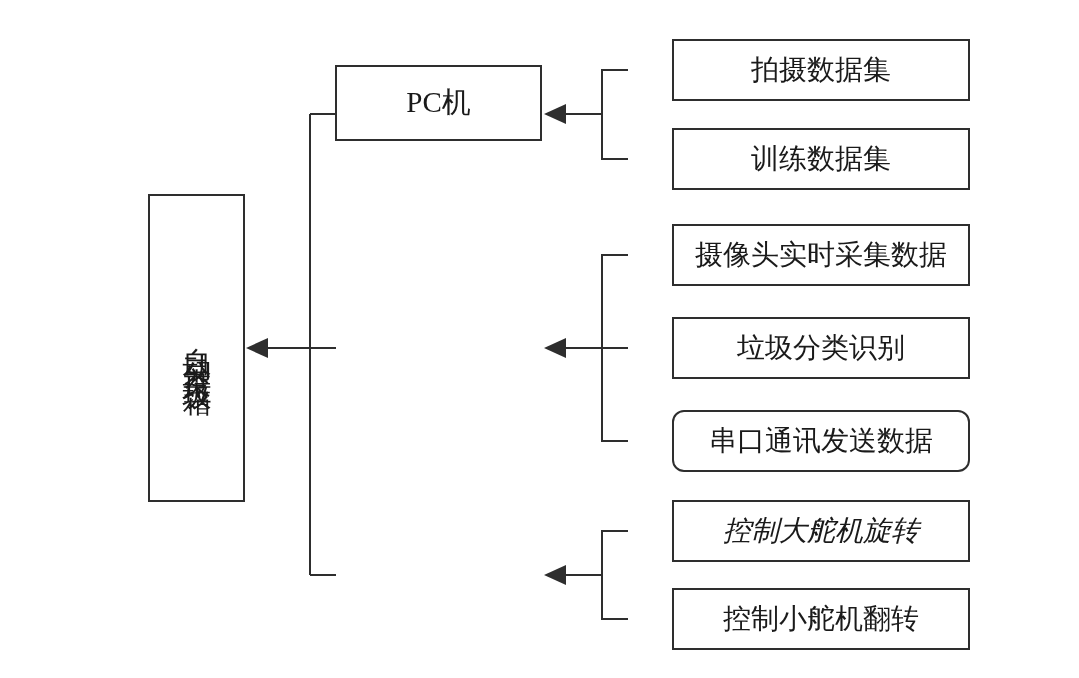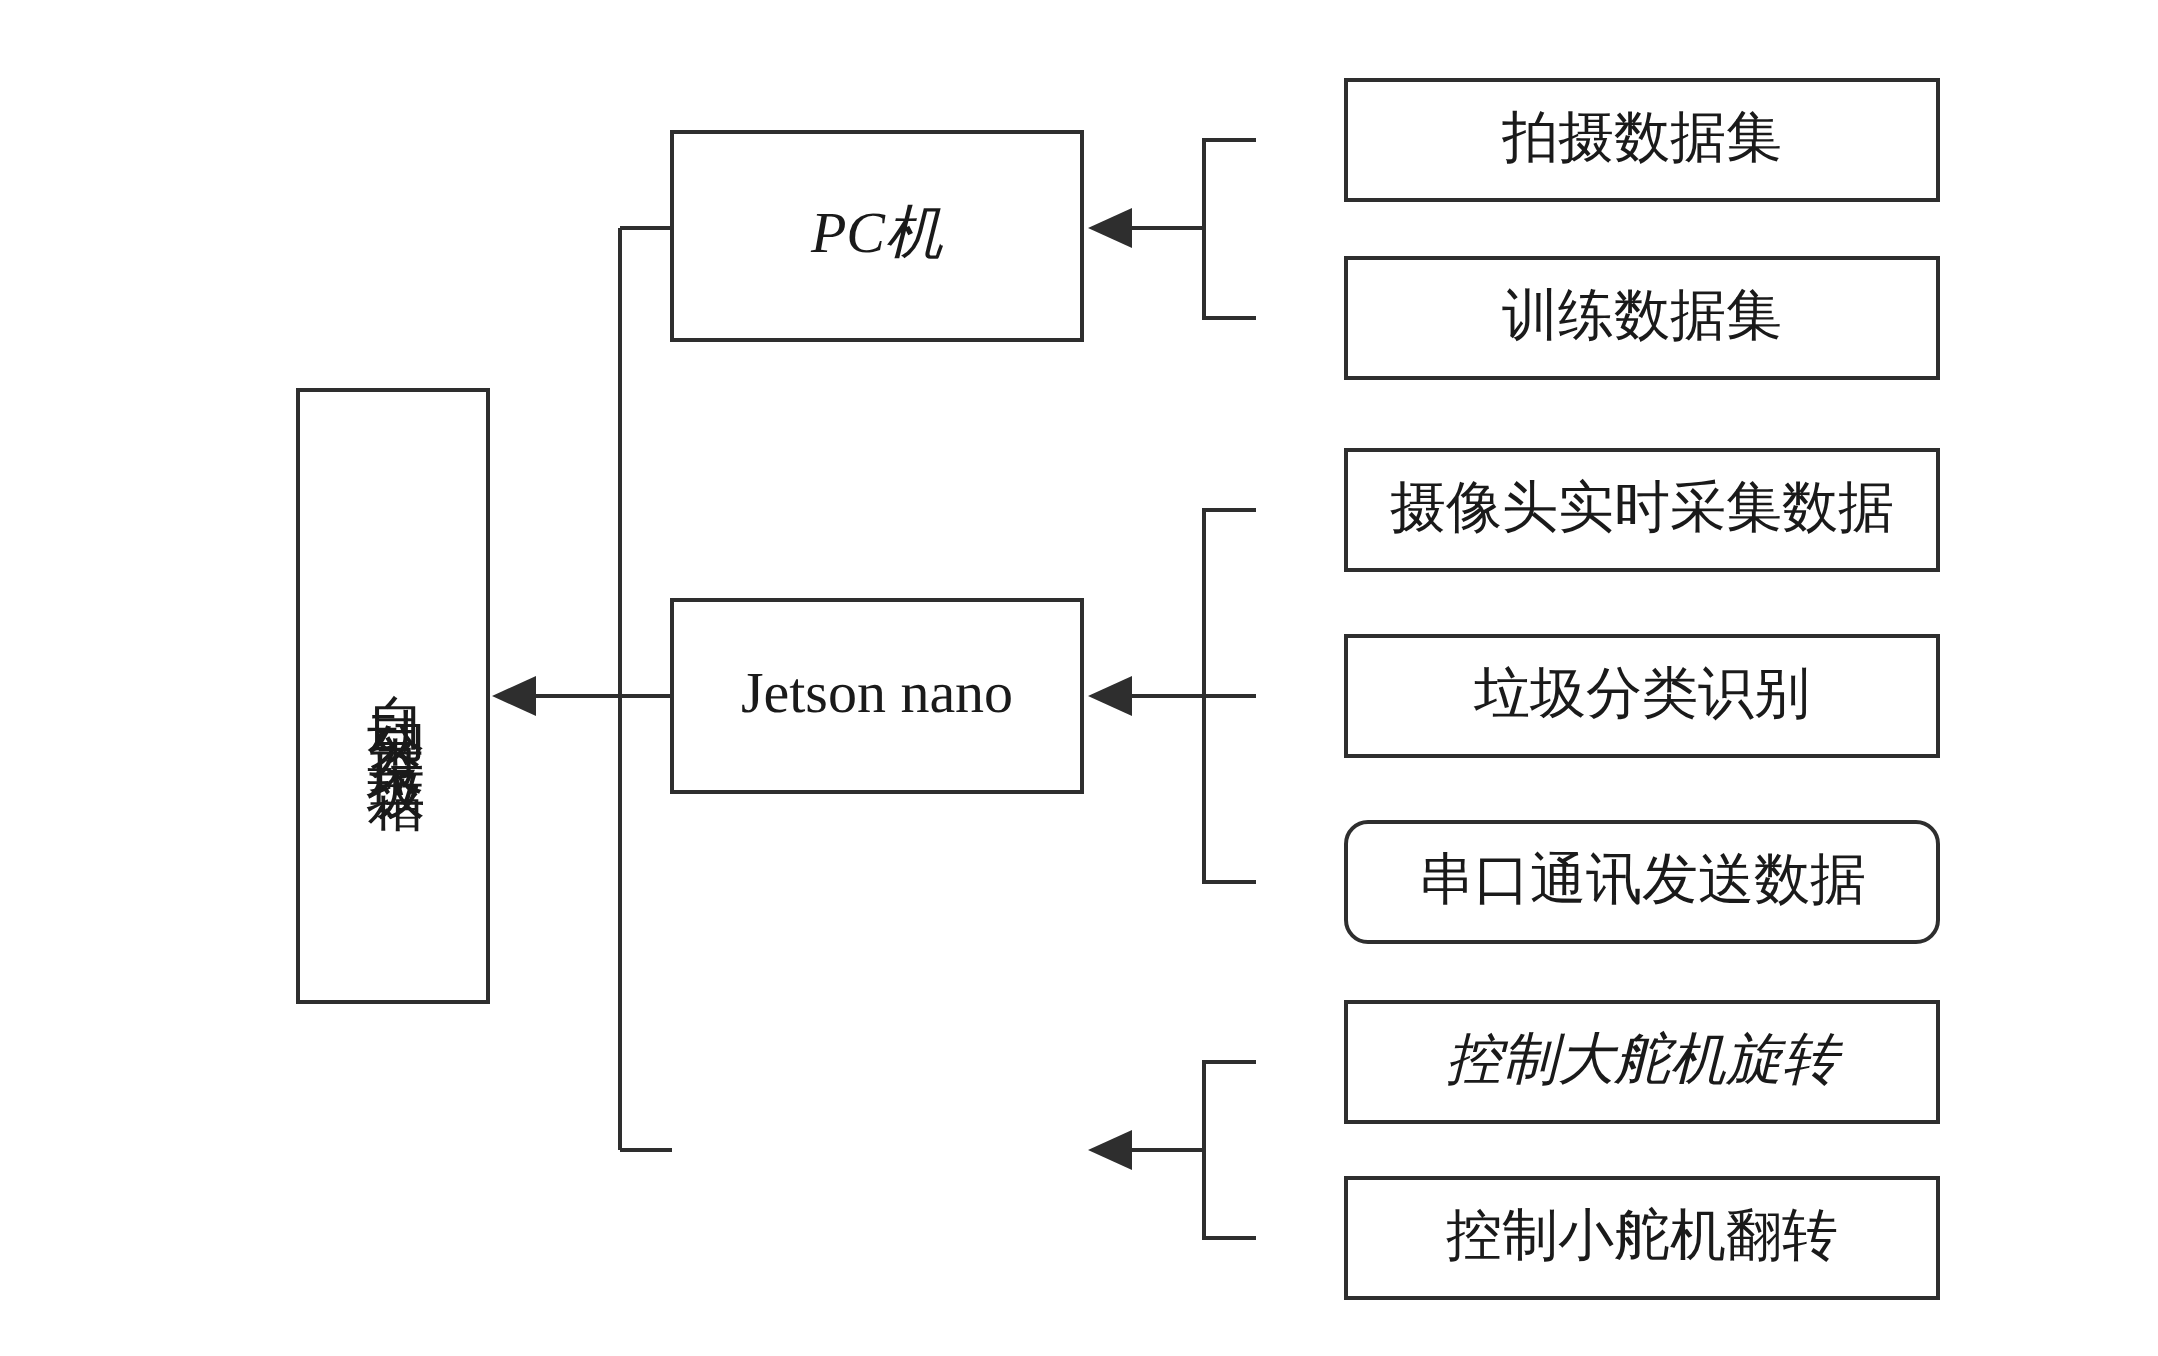--- a/index.html
+++ b/index.html
@@ -42,21 +42,21 @@
     top: 0;
     width: 1079px;
     height: 678px;
     z-index: 1;
   }
   #connectors line { stroke: #2e2e2e; stroke-width: 2; }
   #connectors polygon { fill: #2e2e2e; stroke: none; }
 
   
   #root-box    { left:148px; top:194px; width:97px;  height:308px; }
-  #pc-box      { left:335px; top:65px;  width:207px; height:106px;font-style:italic; }
+  #pc-box      { left:335px; top:65px;  width:207px; height:76px; }
   #jetson-box  { left:335px; top:299px; width:207px; height:98px; }
   #arduino-box { left:335px; top:526px; width:207px; height:98px; }
   .leaf        { left:660px; width:298px; height:62px;margin-left:12px; }
   #leaf-0 { top:39px; }
   #leaf-1 { top:128px; }
   #leaf-2 { top:224px; }
   #leaf-3 { top:317px; }
   #leaf-4 { top:410px;border-radius:12px; }
   #leaf-5 { top:500px;font-style:italic; }
   #leaf-6 { top:588px; }
@@ -98,21 +98,20 @@
       <line x1="602" y1="619" x2="628" y2="619"></line>
       <line x1="602" y1="530" x2="602" y2="620"></line>
       <line x1="562" y1="575" x2="602" y2="575"></line>
       <polygon points="544,575 566,565 566,585"></polygon>
     </g>
   </svg>
 
   <div class="box root-box" id="root-box">自动分类垃圾箱</div>
 
   <div class="box latin" id="pc-box">PC机</div>
-  <div class="box latin" id="jetson-box">Jetson nano</div>
 
   <div class="box leaf" id="leaf-0">拍摄数据集</div>
   <div class="box leaf" id="leaf-1">训练数据集</div>
   <div class="box leaf" id="leaf-3">垃圾分类识别</div>
   <div class="box leaf" id="leaf-2">摄像头实时采集数据</div>
   <div class="box leaf" id="leaf-4">串口通讯发送数据</div>
   <div class="box leaf" id="leaf-5">控制大舵机旋转</div>
   <div class="box leaf" id="leaf-6">控制小舵机翻转</div>
 
 </div>

